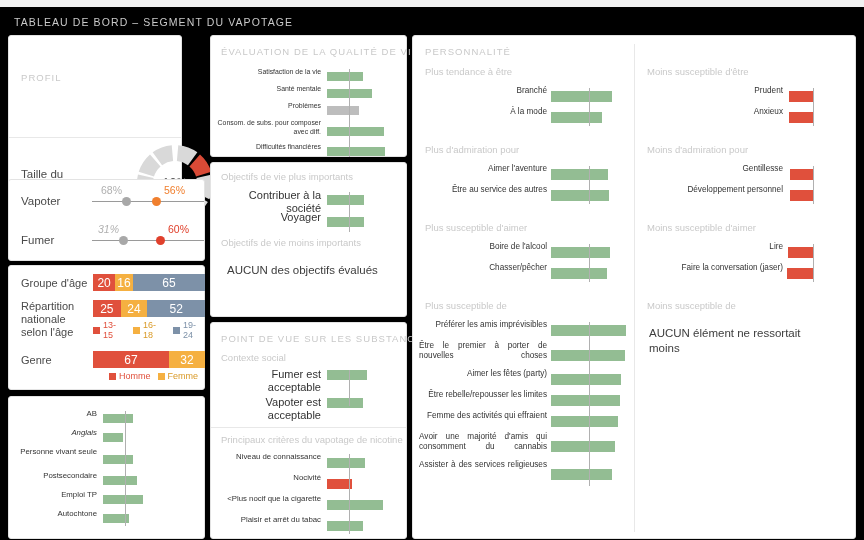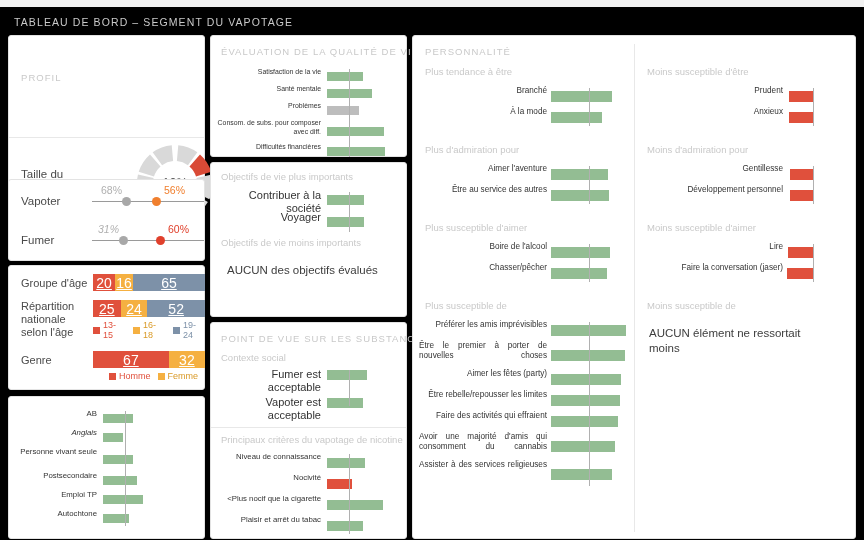--- a/index.html
+++ b/index.html
@@ -72,21 +72,21 @@
   .stack-label {
     position: absolute; left: 12px;
     font-size: 11px; color: #4a4a4a; line-height: 13px; width: 70px;
   }
   .stack-bar {
     position: absolute; left: 84px; height: 17px; width: 112px;
     display: flex; overflow: hidden;
   }
   .seg {
     display: flex; align-items: center; justify-content: center;
-    font-size: 14px; color: #ffffff; text-decoration: underline;
+    font-size: 12px; color: #ffffff;
   }
   .legend {
     position: absolute; font-size: 9px; color: #5a5a5a;
     display: flex; gap: 7px; align-items: center;
   }
   .legend span.key { display: inline-flex; align-items: center; gap: 3px; }
   .swatch { width: 7px; height: 7px; display: inline-block; }
 
   
   .blist { position: absolute; }
@@ -101,21 +101,21 @@
 
   .note { font-size: 11.5px; color: #3d3d3d; line-height: 15px; }
 </style>
 </head>
 <body>
 
 <div id="app">
 
   <div class="dash-title">TABLEAU DE BORD – SEGMENT DU VAPOTAGE</div>
 
-  <div class="card" style="left:8px; top:28px; width:197px; height:159px;">
+  <div class="card" style="left:8px; top:28px; width:174px; height:159px;">
     <div class="sect-title profil-head">PROFIL</div>
     <div class="card-sep" style="position:absolute; left:0; top:101px; width:100%;"></div>
     <div class="taille-label">Taille du segment</div>
     <div class="donut-wrap">
       <svg width="78" height="78" viewBox="0 0 78 78">
         <g transform="translate(39,39)">
           <path d="M 3.27 -37.86 A 38 38 0 0 1 22.34 -30.73 L 12.92 -17.77 A 22 22 0 0 0 1.89 -21.91 Z" fill="#d9d9d9"></path>
           <path d="M 25.00 -28.62 A 38 38 0 0 1 36.30 -11.20 L 21.01 -6.48 A 22 22 0 0 0 14.47 -16.57 Z" fill="#d94a36"></path>
           <path d="M 37.04 -8.48 A 38 38 0 0 1 34.40 16.18 L 19.91 9.36 A 22 22 0 0 0 21.44 -4.91 Z" fill="#d9d9d9"></path>
           <path d="M 32.86 18.99 A 38 38 0 0 1 14.16 35.26 L 8.20 20.41 A 22 22 0 0 0 19.02 10.99 Z" fill="#d9d9d9"></path>
@@ -364,21 +364,21 @@
           </div>
           <div class="brow" style="top: 49px; position: absolute; left: 0px;">
             <div class="blabel" style="width: 128px; left: 0px; right: auto; font-size: 8.2px; line-height: 10px;">Aimer les fêtes (party)</div>
             <div class="bbar" style="left: 132px; height: 11px; width: 70px; background: rgb(147, 189, 147); top: 5px;"></div>
           </div>
           <div class="brow" style="top: 70px; position: absolute; left: 0px;">
             <div class="blabel" style="width: 128px; left: 0px; right: auto; font-size: 8.2px; line-height: 10px;">Être rebelle/repousser les limites</div>
             <div class="bbar" style="left: 132px; height: 11px; width: 69px; background: rgb(147, 189, 147); top: 5px;"></div>
           </div>
           <div class="brow" style="top: 91px; position: absolute; left: 0px;">
-            <div class="blabel" style="width: 128px; left: 0px; right: auto; font-size: 8.2px; line-height: 10px;">Faire des activités qui effraient</div>
+            <div class="blabel" style="width: 128px; left: 0px; right: auto; font-size: 8.2px; line-height: 10px;">Femme des activités qui effraient</div>
             <div class="bbar" style="left: 132px; height: 11px; width: 67px; background: rgb(147, 189, 147); top: 5px;"></div>
           </div>
           <div class="brow" style="top: 112px; position: absolute; left: 0px;">
             <div class="blabel just" style="width: 128px; left: 0px; right: auto; font-size: 8.2px; line-height: 10px;">Avoir une majorité d'amis qui consomment du cannabis</div>
             <div class="bbar" style="left: 132px; height: 11px; width: 64px; background: rgb(147, 189, 147); top: 8.5px;"></div>
           </div>
           <div class="brow" style="top: 140px; position: absolute; left: 0px;">
             <div class="blabel just" style="width: 128px; left: 0px; right: auto; font-size: 8.2px; line-height: 10px;">Assister à des services religieuses</div>
             <div class="bbar" style="left: 132px; height: 11px; width: 61px; background: rgb(147, 189, 147); top: 8.5px;"></div>
           </div>

